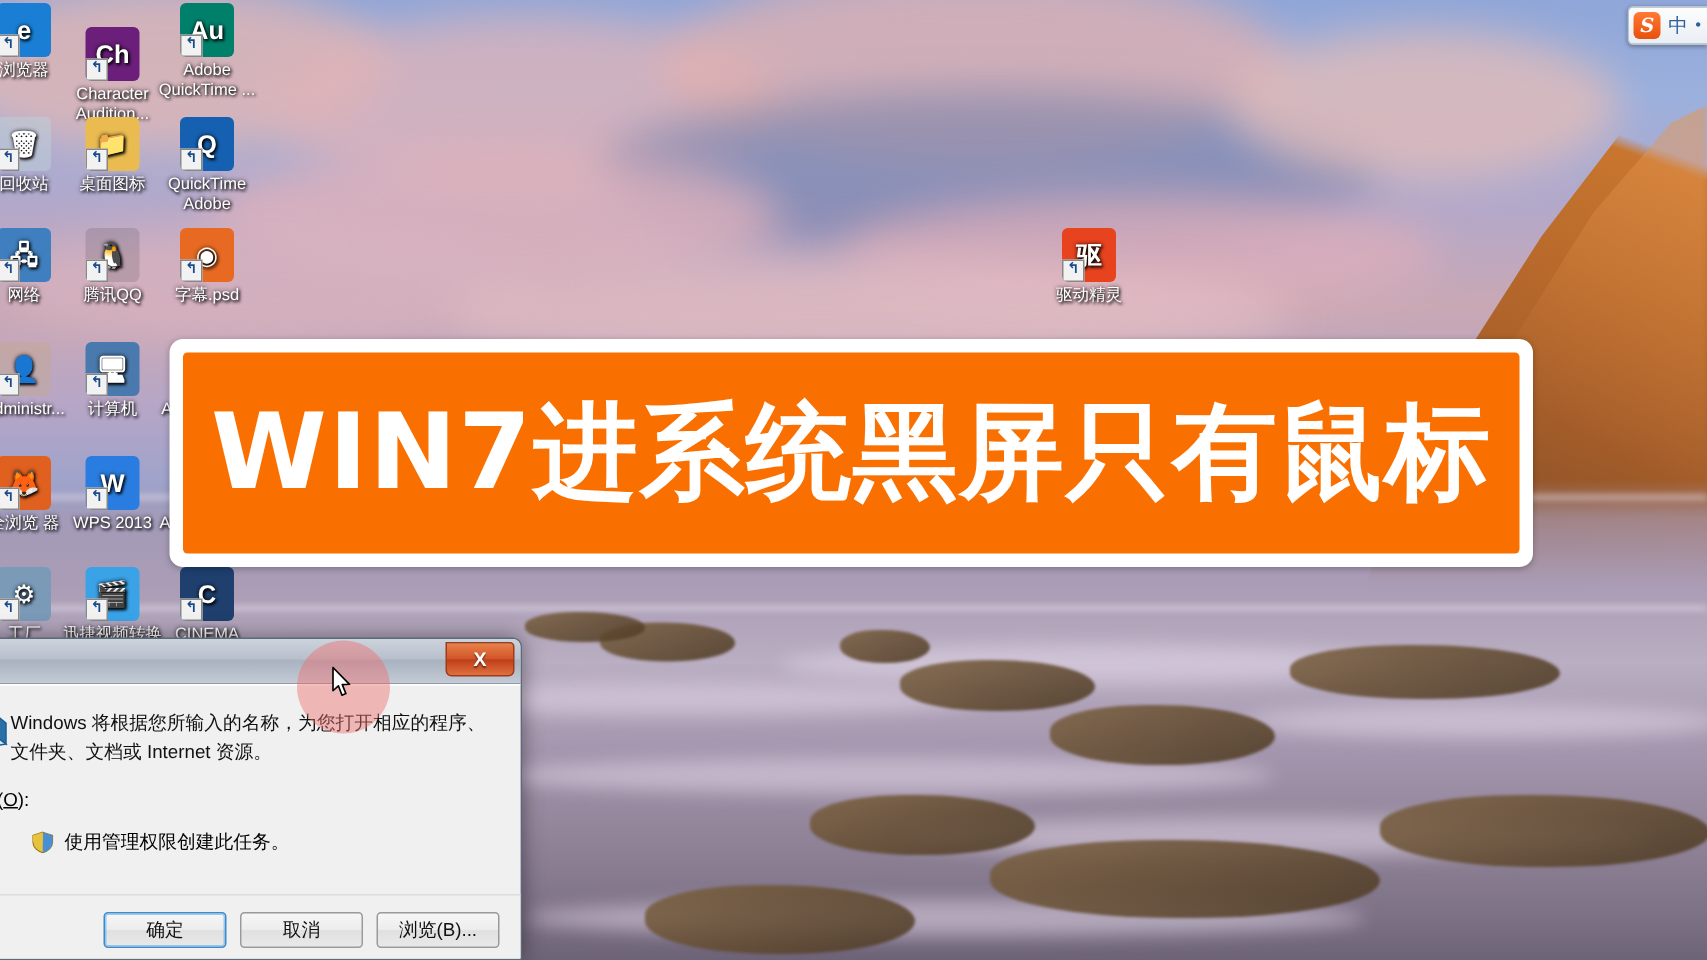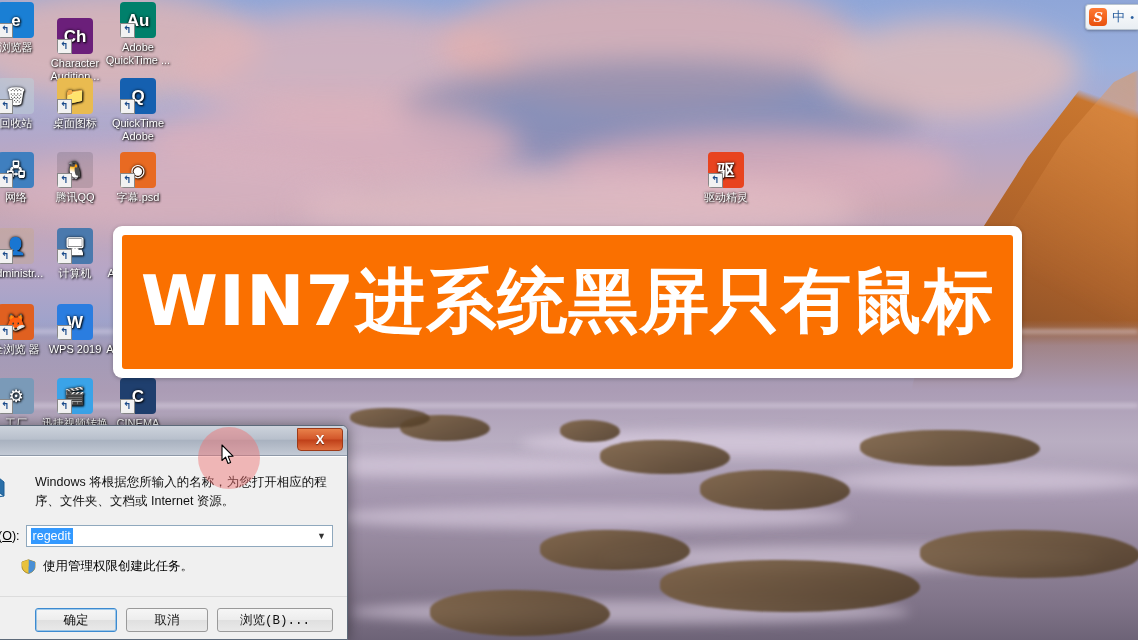--- a/index.html
+++ b/index.html
@@ -225,21 +225,21 @@
     padding: 16px 14px 0 14px;
   }
   #run-icon {
     width: 34px;
     height: 30px;
     flex: 0 0 34px;
     margin-top: 2px;
     position: relative;
   }
   #run-desc {
-    margin-left: 28px;
+    margin-left: 0;
     line-height: 19px;
     font-size: 12.5px;
     color: #111;
   }
   #open-row {
     display: flex;
     align-items: center;
     padding: 14px 14px 0 14px;
   }
   #open-label {
@@ -299,28 +299,28 @@
     border-top: 1px solid #dcdcdc;
     display: flex;
     align-items: center;
     justify-content: flex-end;
     gap: 9px;
     padding-right: 14px;
   }
   .wbtn {
     min-width: 82px;
     height: 24px;
-    padding: 0 22px;
+    padding: 0 10px;
     font-size: 12.5px;
     border: 1px solid #9a9a9a;
     border-radius: 3px;
     background: linear-gradient(180deg, #f6f6f6 0%, #ededed 48%, #e0e0e0 52%, #e9e9e9 100%);
     color: #111;
     cursor: pointer;
-    font-family: Liberation Mono, monospace;
+    font-family: Liberation Sans, sans-serif;
   }
   .wbtn.default {
     border: 1px solid #3c8ad0;
     box-shadow: 0 0 0 1px rgba(90,165,225,.55) inset;
   }
 
   
   #click-ripple {
     position: absolute;
     left: 198px;
@@ -463,21 +463,21 @@
       <div class="dicon" style="left: 100px; top: 228px;">
         <div class="glyph" style="background: rgb(179, 18, 26);">A<span class="shortcut-arrow">↰</span></div>
         <span class="lbl">Adobe Pro...</span>
       </div>
       <div class="dicon" style="left: -22px; top: 304px;">
         <div class="glyph" style="background: rgb(224, 96, 32);">🦊<span class="shortcut-arrow">↰</span></div>
         <span class="lbl">全浏览 器</span>
       </div>
       <div class="dicon" style="left: 37px; top: 304px;">
         <div class="glyph" style="background: rgb(42, 125, 224);">W<span class="shortcut-arrow">↰</span></div>
-        <span class="lbl">WPS 2019</span>
+        <span class="lbl">WPS 2013</span>
       </div>
       <div class="dicon" style="left: 100px; top: 304px;">
         <div class="glyph" style="background: rgb(42, 26, 94);">Ae<span class="shortcut-arrow">↰</span></div>
         <span class="lbl">Adobe Effe...</span>
       </div>
       <div class="dicon" style="left: -22px; top: 378px;">
         <div class="glyph" style="background: rgb(122, 154, 184);">⚙<span class="shortcut-arrow">↰</span></div>
         <span class="lbl">工厂</span>
       </div>
       <div class="dicon" style="left: 37px; top: 378px;">
@@ -519,24 +519,20 @@
             <path d="M2 7 L26 3 L26 17 L2 21 Z" fill="#3d8fd1" stroke="#1d5e96" stroke-width="1.2"></path>
             <path d="M2 21 L26 17 L31 21 L7 25 Z" fill="#cfe4f4" stroke="#1d5e96" stroke-width="1"></path>
             <path d="M26 3 L31 7 L31 21 L26 17 Z" fill="#2a6fa8" stroke="#1d5e96" stroke-width="1"></path>
           </svg>
         </div>
         <div id="run-desc">Windows 将根据您所输入的名称，为您打开相应的程序、文件夹、文档或 Internet 资源。</div>
       </div>
 
       <div id="open-row">
         <span id="open-label"><span>打开(</span><u>O</u><span>):</span></span>
-        <div id="combo">
-          <span id="combo-value" title="regedit">regedit</span>
-          <span id="combo-arrow">▼</span>
-        </div>
       </div>
 
       <div id="uac-row">
         <span id="shield">
           <svg width="15" height="15" viewBox="0 0 15 15" aria-hidden="true">
             <path d="M7.5 0.8 L14 3 V7.5 C14 11 11 13.6 7.5 14.4 C4 13.6 1 11 1 7.5 V3 Z" fill="#e8c23c" stroke="#9a7a18" stroke-width=".8"></path>
             <path d="M7.5 0.8 L14 3 V7.5 C14 11 11 13.6 7.5 14.4 Z" fill="#4a8fd4"></path>
             <path d="M1 3 L7.5 0.8 V7.5 H1 Z" fill="#e8c23c"></path>
           </svg>
         </span>

